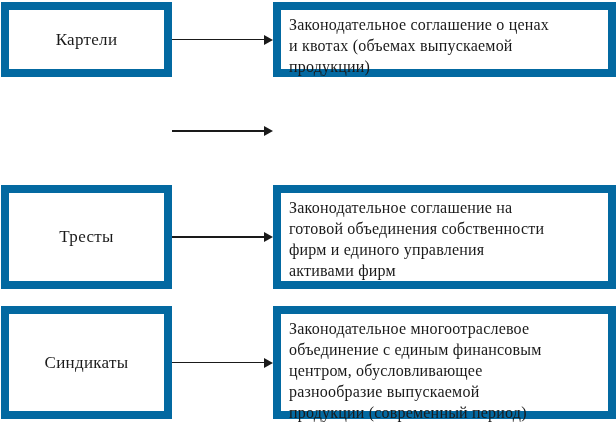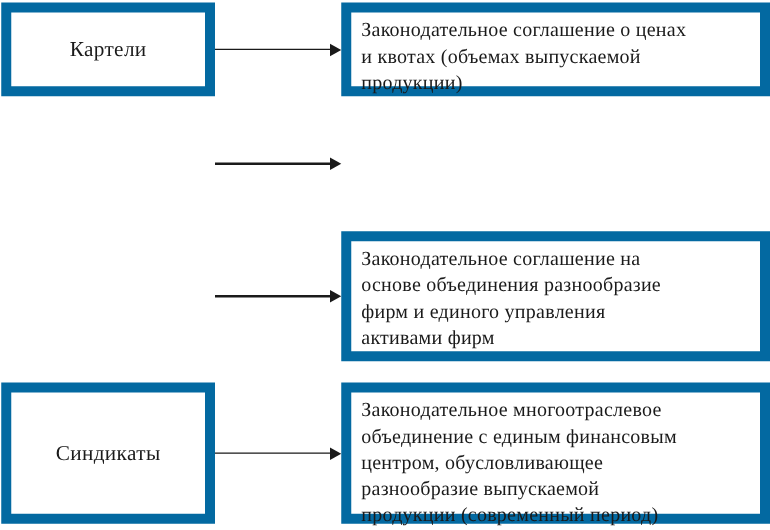--- a/index.html
+++ b/index.html
@@ -97,26 +97,27 @@
   </div>
 
   <div class="row">
     <div class="arrow">
       <span class="arrow-line"></span>
       <span class="arrow-head"></span>
     </div>
   </div>
 
   <div class="row">
+    <div class="box left-box">Тресты</div>
     <div class="arrow">
       <span class="arrow-line"></span>
       <span class="arrow-head"></span>
     </div>
     <div class="box right-box">Законодательное соглашение на
-основе объединения разнообразие
+готовой объединения собственности
 фирм и единого управления
 активами фирм</div>
   </div>
 
   <div class="row">
     <div class="box left-box">Синдикаты</div>
     <div class="arrow">
       <span class="arrow-line"></span>
       <span class="arrow-head"></span>
     </div>

